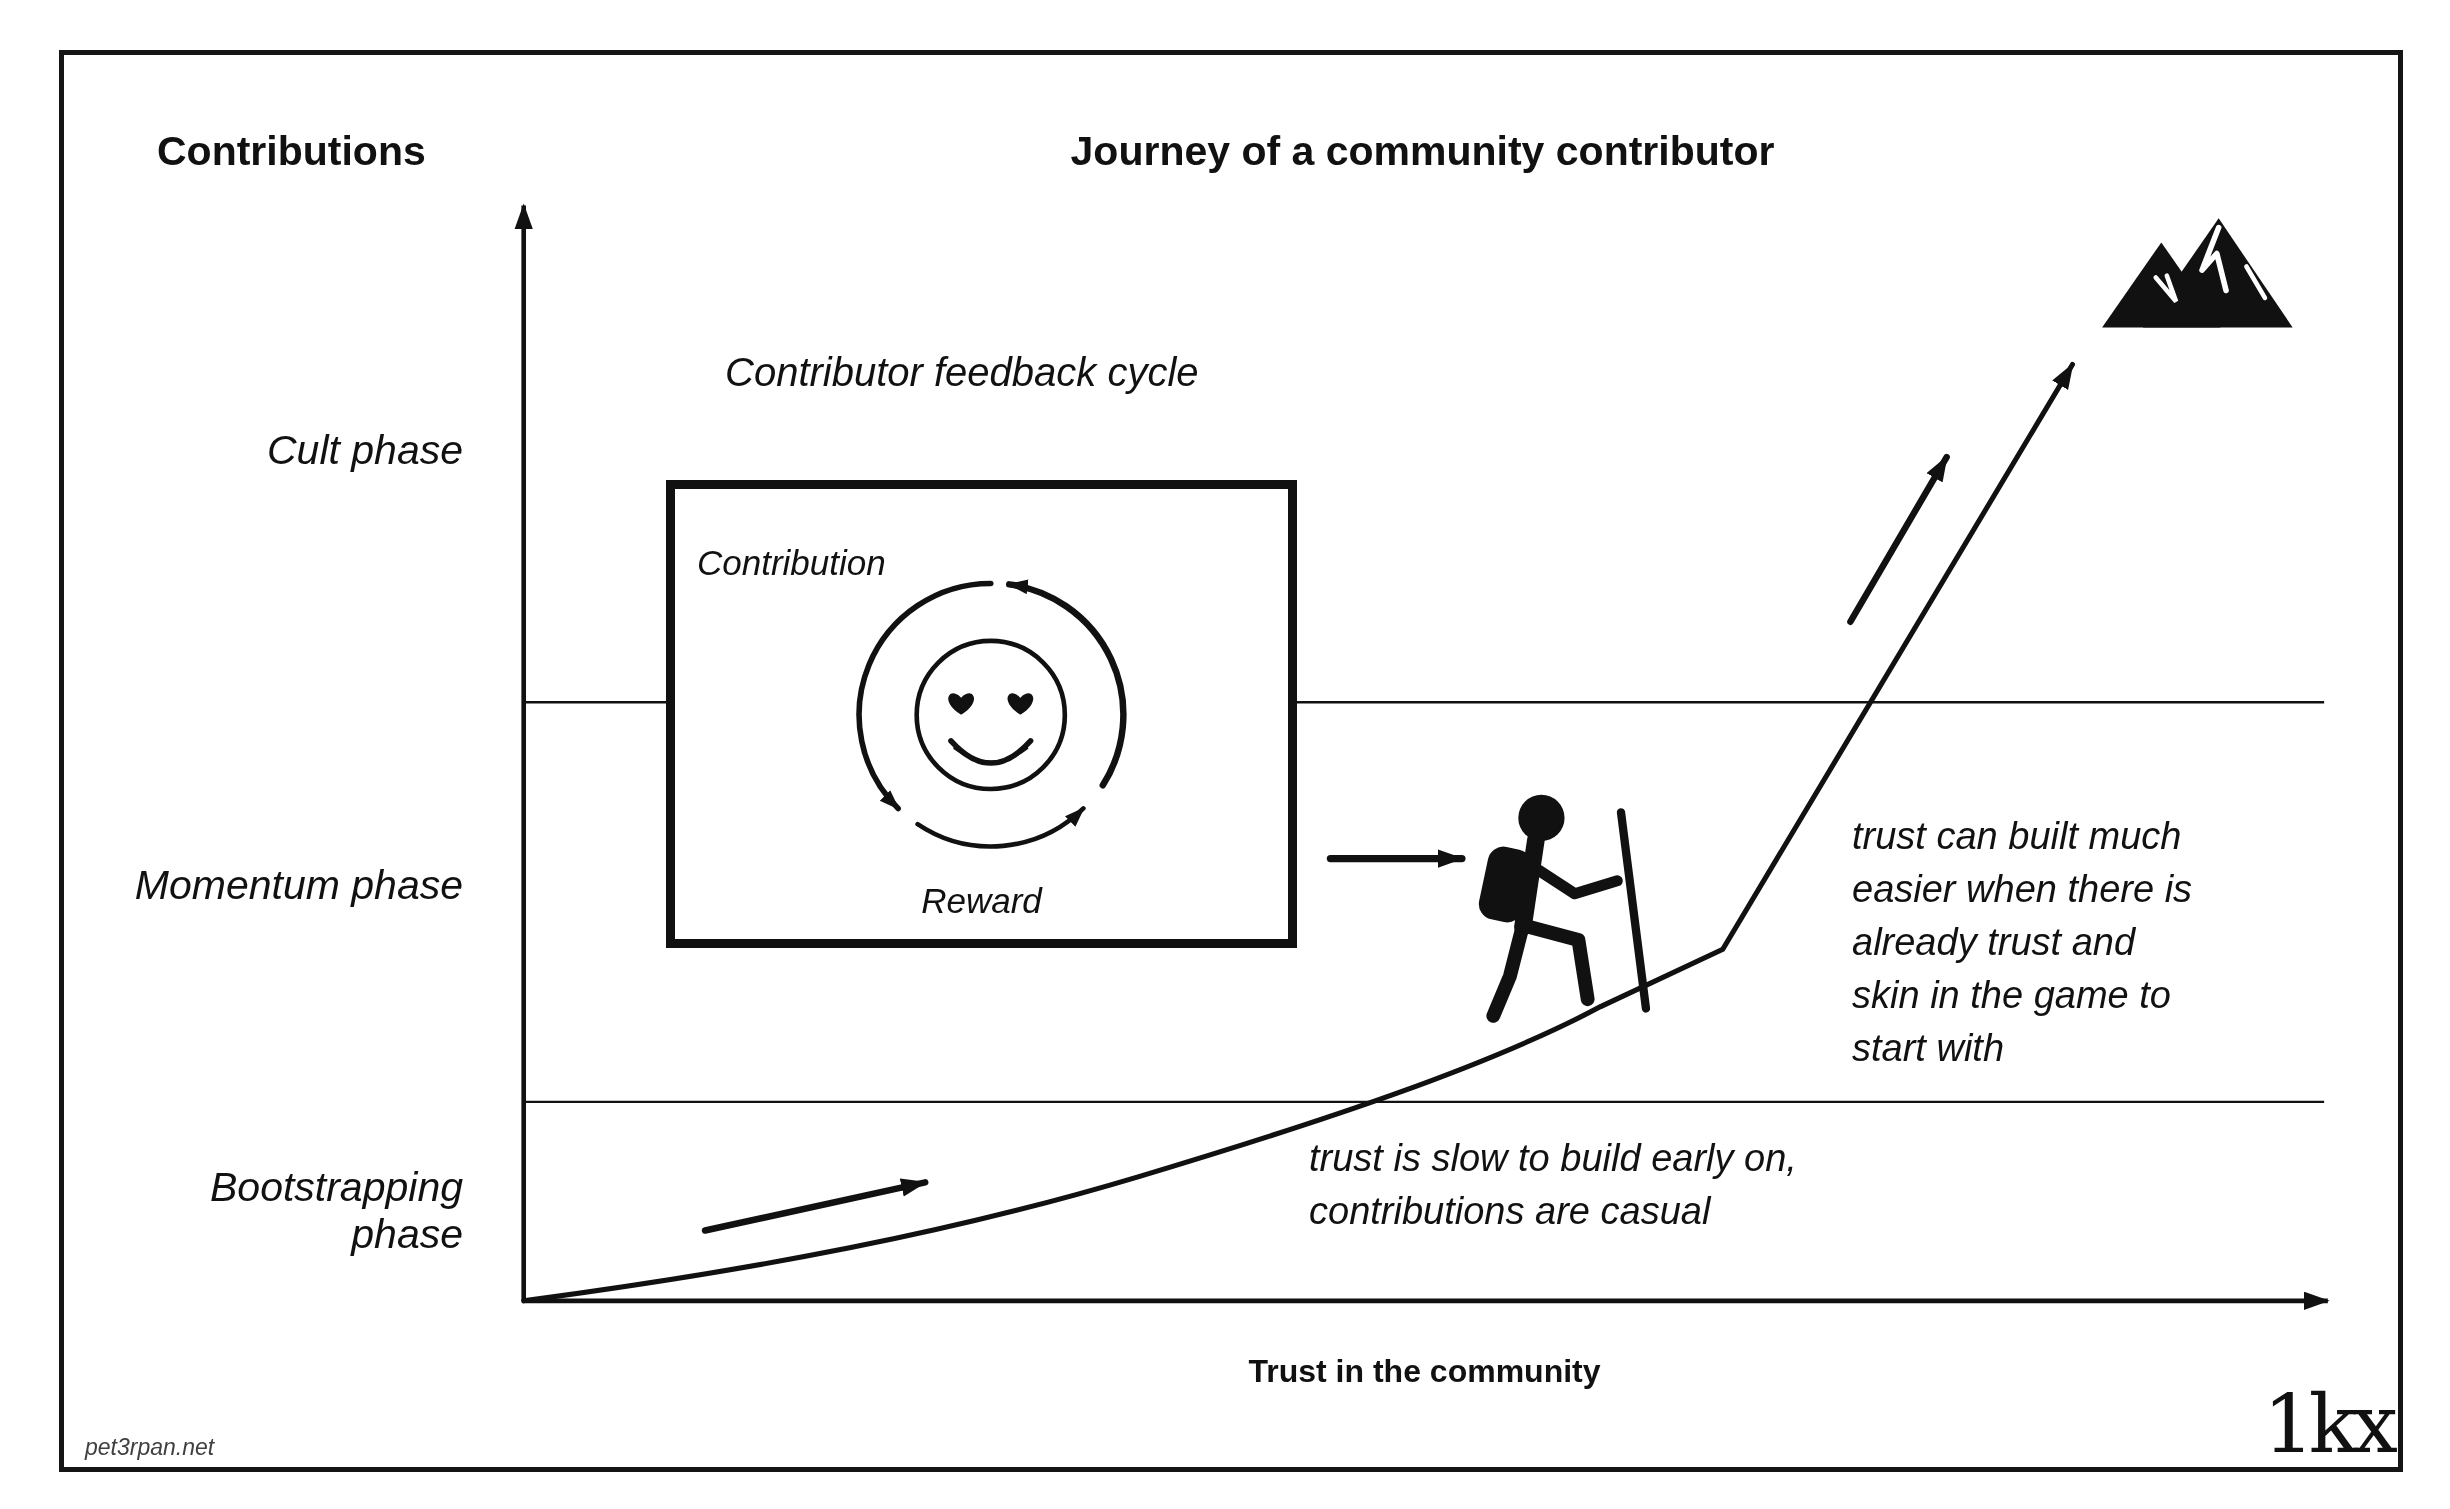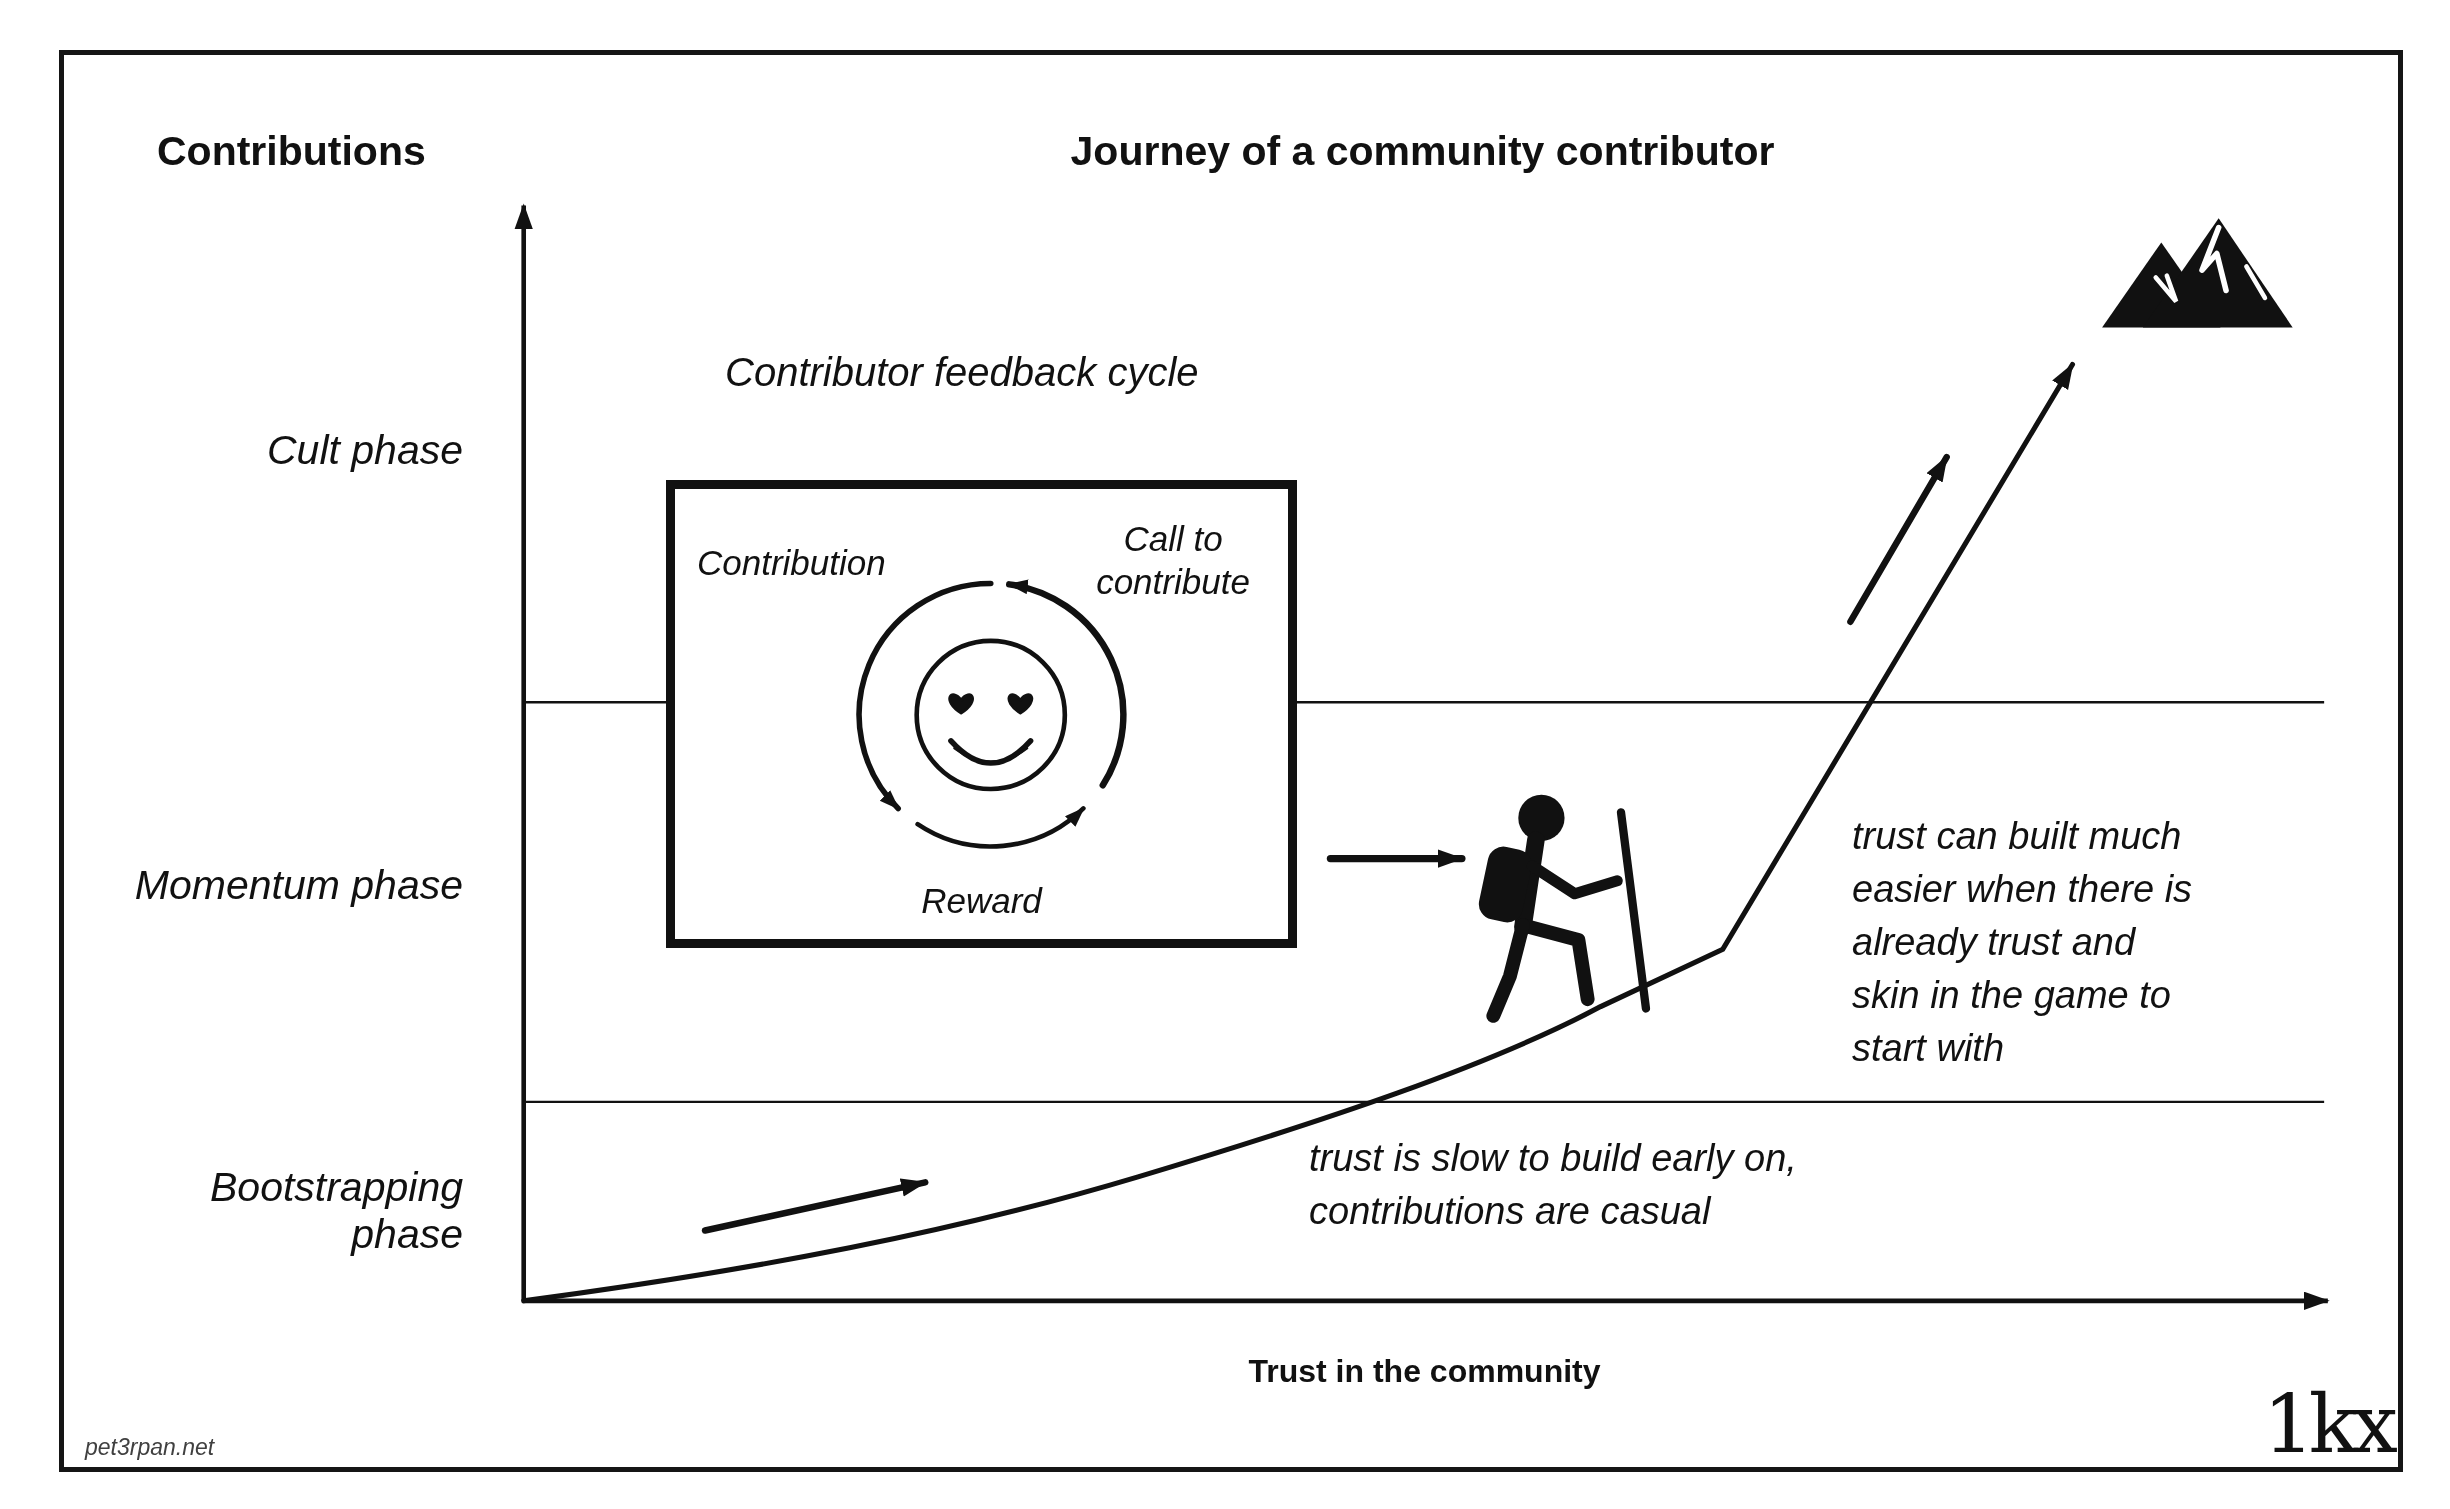--- a/index.html
+++ b/index.html
@@ -118,22 +118,20 @@
 
       <g>
         <circle cx="341" cy="244" r="80" fill="#fff" stroke="#111" stroke-width="5"></circle>
         <path d="M 309 228 C 299 214 287 228 309 242 C 331 228 319 214 309 228 Z" fill="#111" stroke="#111" stroke-width="3" stroke-linejoin="round"></path>
         <path d="M 373 228 C 363 214 351 228 373 242 C 395 228 383 214 373 228 Z" fill="#111" stroke="#111" stroke-width="3" stroke-linejoin="round"></path>
         <path d="M 298 272 Q 341 320 384 272" fill="none" stroke="#111" stroke-width="6" stroke-linecap="round"></path>
         <path d="M 302 280 Q 341 310 380 280" fill="none" stroke="#111" stroke-width="3" stroke-linecap="round"></path>
       </g>
     </svg>
     <div class="fb-lbl lbl-contribution">Contribution</div>
-    <div class="fb-lbl lbl-call pre">Call to
-contribute</div>
     <div class="fb-lbl lbl-reward">Reward</div>
   </div>
 
   <div class="txt annot annot-early pre">trust is slow to build early on,
 contributions are casual</div>
   <div class="txt annot annot-late pre">trust can built much
 easier when there is
 already trust and
 skin in the game to
 start with</div>

